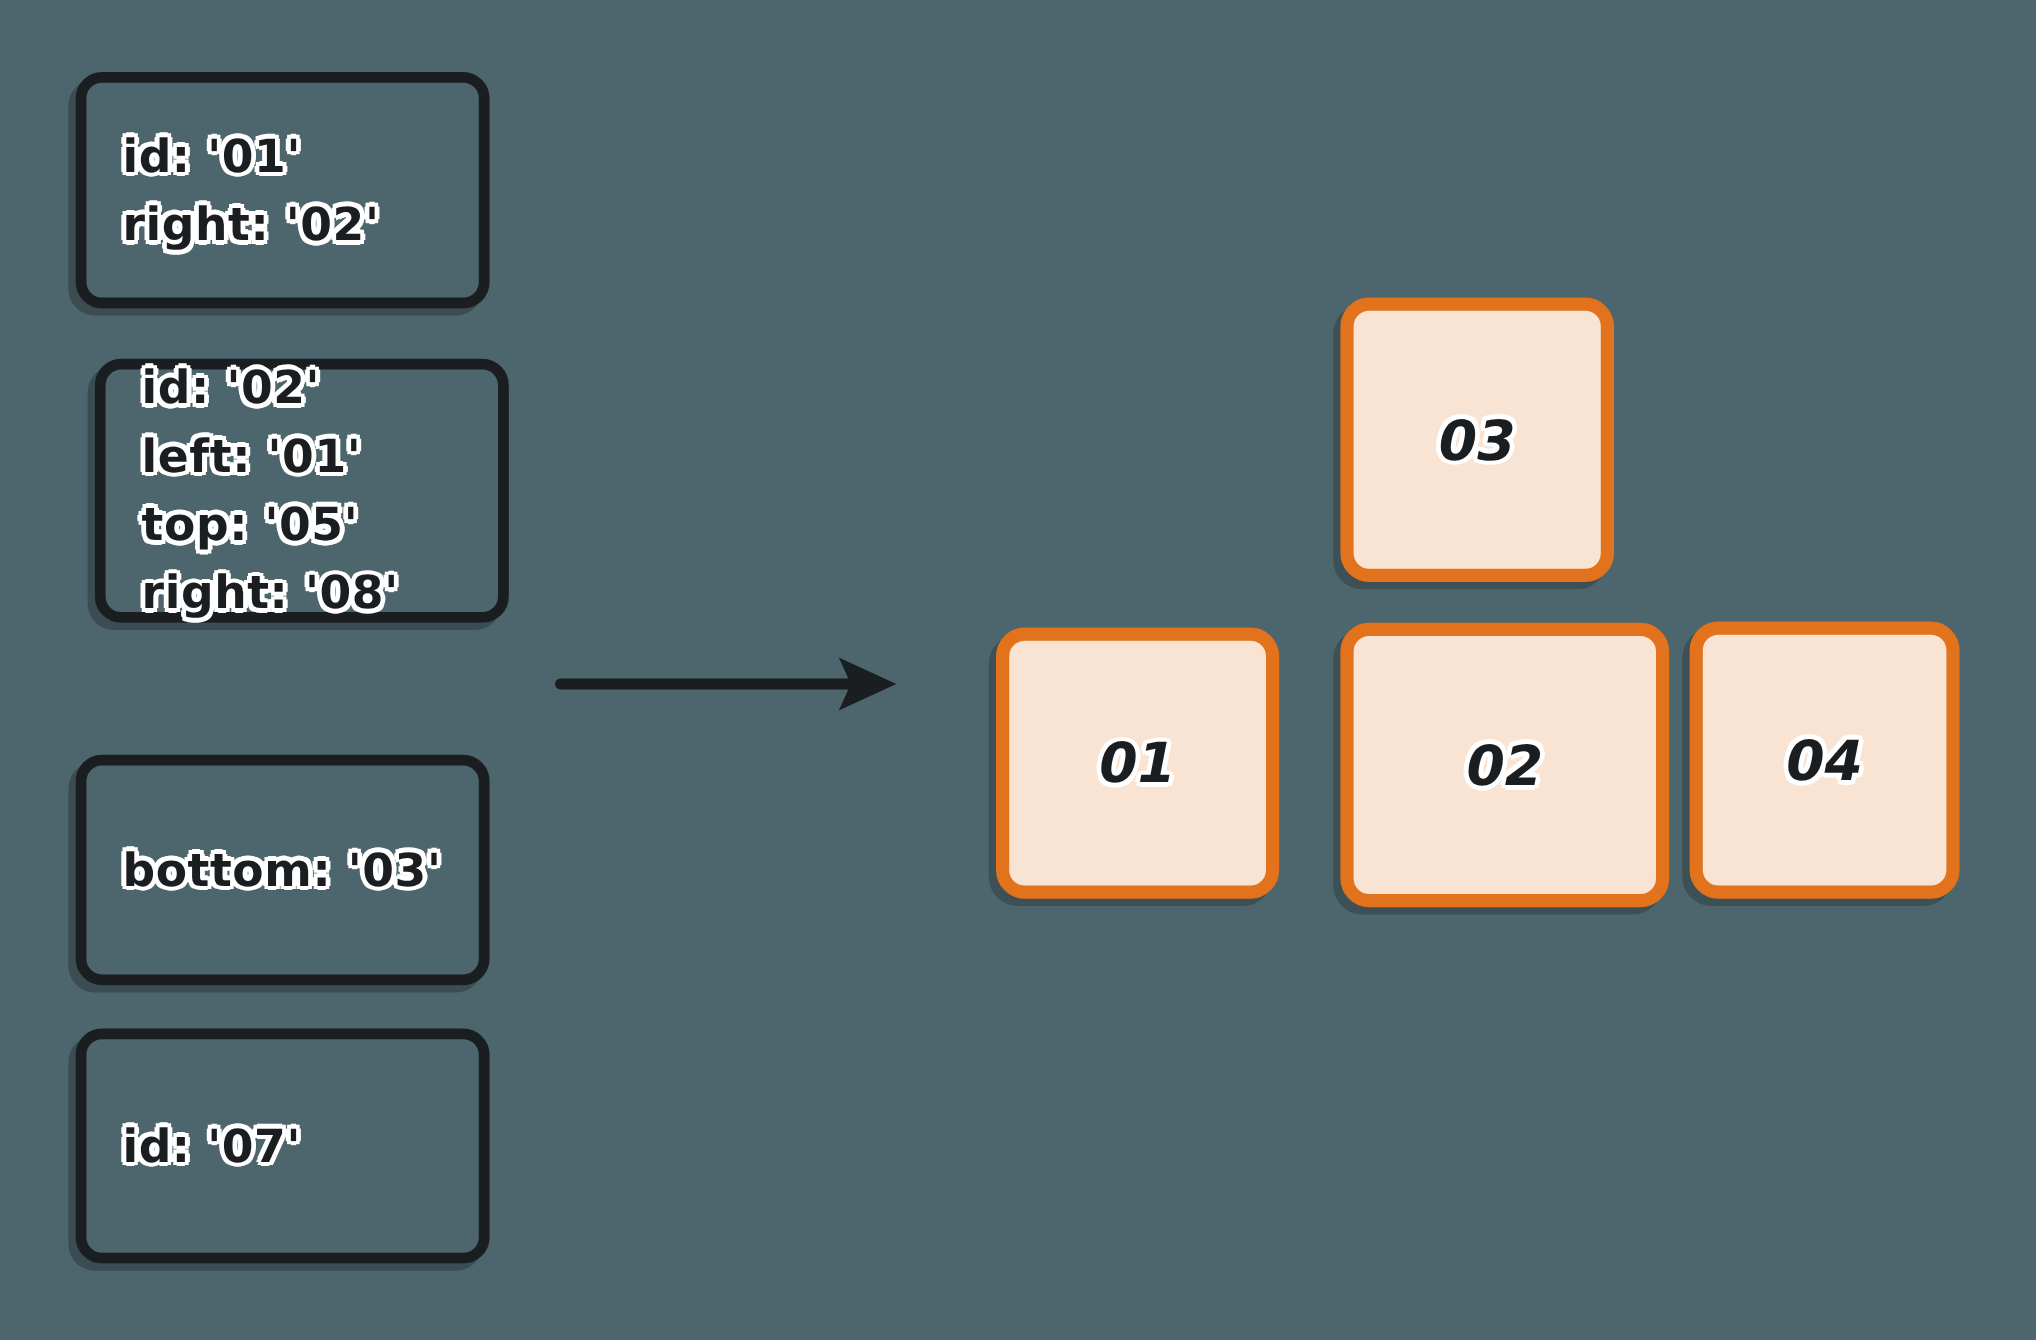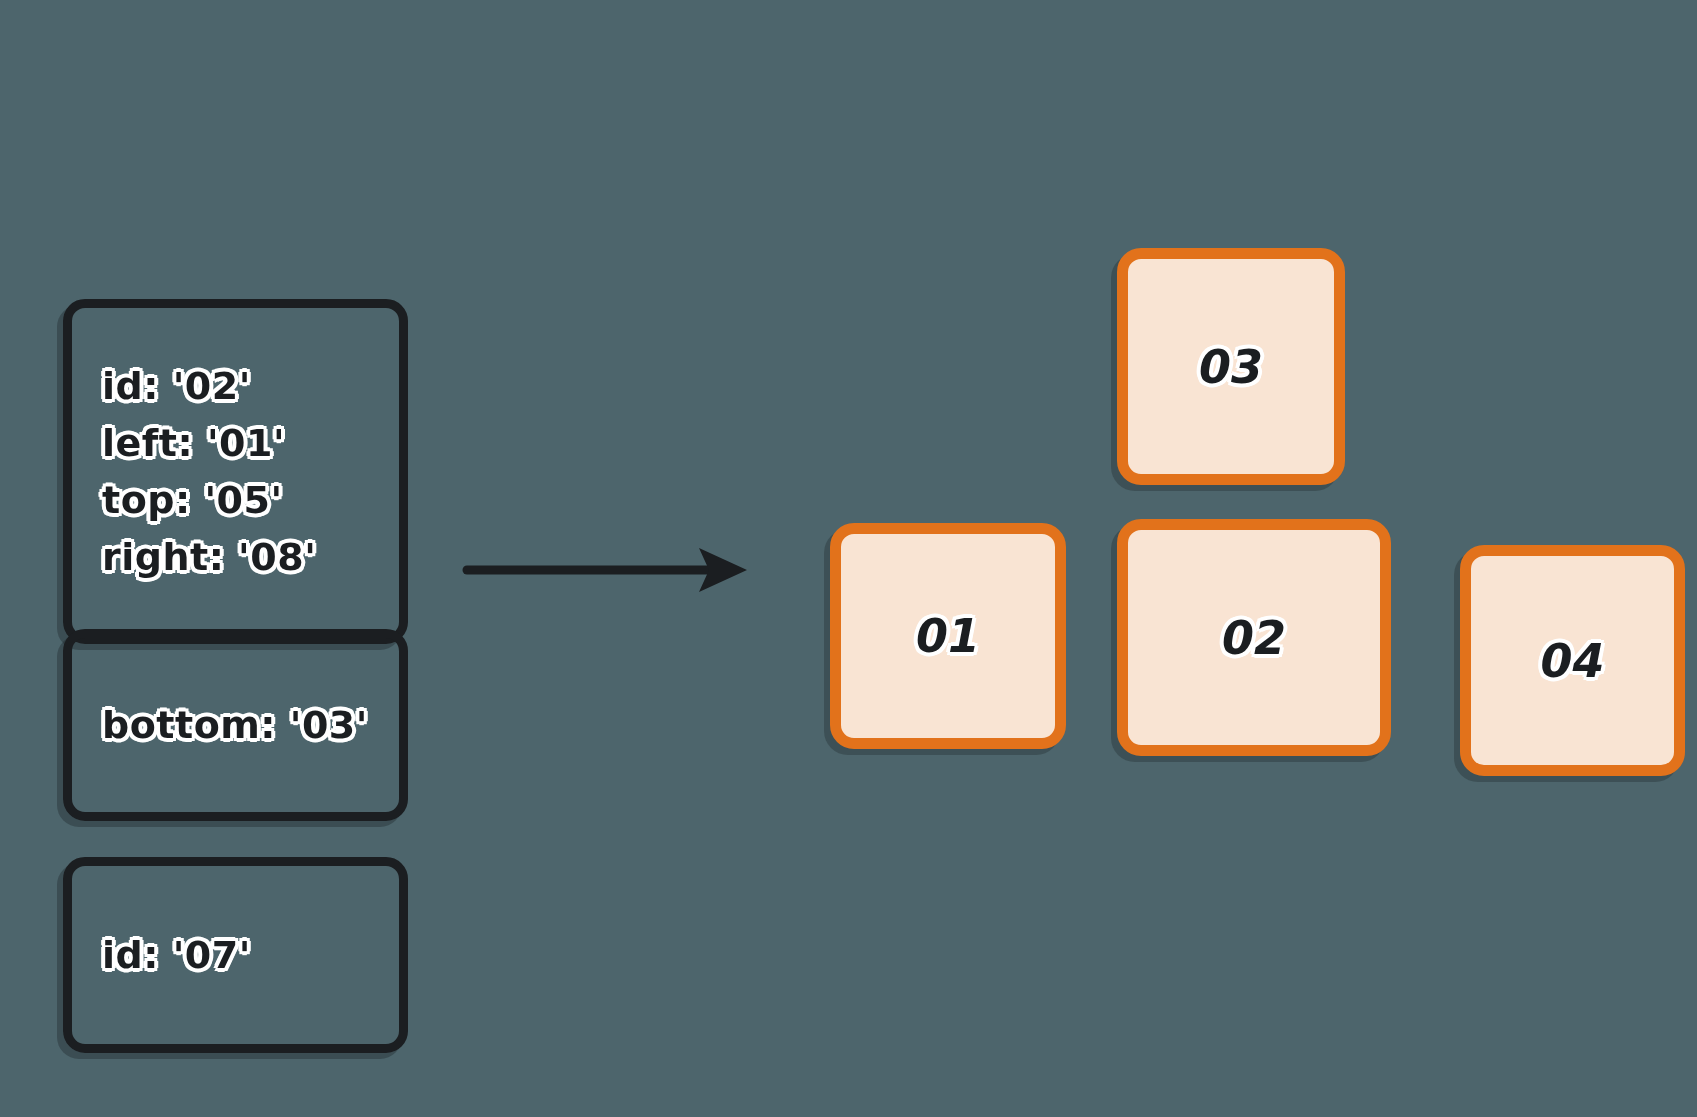--- a/index.html
+++ b/index.html
@@ -27,21 +27,21 @@
     border: 9px solid var(--ink);
     border-radius: 22px;
     background: transparent;
     display: flex;
     flex-direction: column;
     justify-content: center;
     padding-left: 30px;
     box-shadow: -6px 6px 0 rgba(23, 27, 30, 0.32);
   }
   #def-01 { top: 60px;  height: 197px; }
-  #def-02 { top: 299px; height: 345px; }
+  #def-02 { top: 299px; height: 220px; margin-left: 16px; }
   #def-03 { top: 629px; height: 192px; }
   #def-04 { top: 857px; height: 196px; }
   .def-line {
     font-size: 38px;
     font-weight: 700;
     line-height: 57px;
     letter-spacing: 0.5px;
     color: var(--ink);
     white-space: pre;
   }
@@ -70,33 +70,37 @@
     background: var(--cell-fill);
     border-radius: 24px;
     display: flex;
     align-items: center;
     justify-content: center;
     box-shadow: -6px 6px 0 rgba(23, 27, 30, 0.28);
   }
   #cell-03 { left: 1117px; top: 248px; width: 228px; height: 237px; }
   #cell-01 { left: 830px;  top: 523px; width: 236px; height: 226px; }
   #cell-02 { left: 1117px; top: 519px; width: 274px; height: 237px; }
-  #cell-04 { left: 1460px; top: 518px; width: 225px; height: 231px; margin-top: 27px; }
+  #cell-04 { left: 1408px; top: 518px; width: 225px; height: 231px; }
   .cell-label {
     font-size: 46px;
     font-weight: 700;
     font-style: italic;
     color: var(--ink);
   }
 </style>
 </head>
 <body>
 
 <div class="canvas">
 
+  <div class="def-box" id="def-01">
+    <div class="def-line outlined">id: '01'</div>
+    <div class="def-line outlined">right: '02'</div>
+  </div>
 
   <div class="def-box" id="def-02">
     <div class="def-line outlined">id: '02'</div>
     <div class="def-line outlined">left: '01'</div>
     <div class="def-line outlined">top: '05'</div>
     <div class="def-line outlined">right: '08'</div>
   </div>
 
   <div class="def-box" id="def-03">
     <div class="def-line outlined">bottom: '03'</div>

